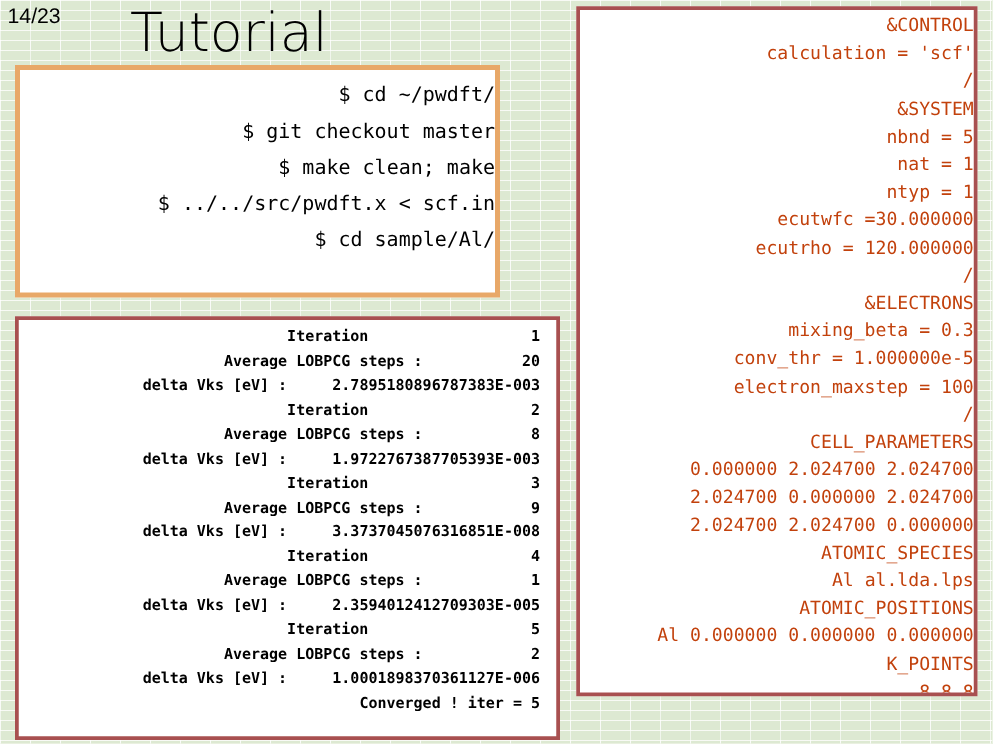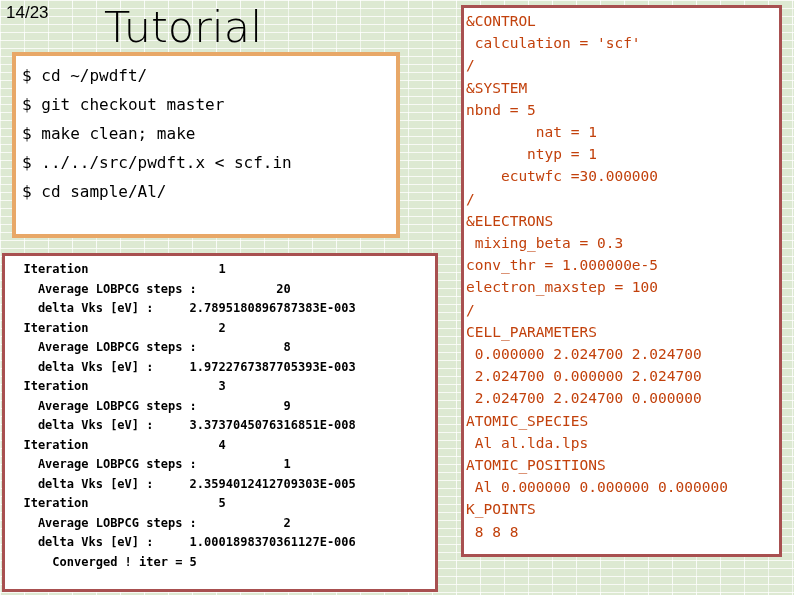--- a/index.html
+++ b/index.html
@@ -26,20 +26,21 @@
         rgba(255,255,255,0.78) 0px,
         rgba(255,255,255,0.78) 1px,
         rgba(0,0,0,0) 1px,
         rgba(0,0,0,0) 8px),
       repeating-linear-gradient(to right,
         rgba(255,255,255,0.60) 0px,
         rgba(255,255,255,0.60) 1px,
         rgba(0,0,0,0) 1px,
         rgba(0,0,0,0) 24px);
     background-size: 100% 16px, 48px 100%;
+    text-align: right;
   }
   
   #slide::before {
     content: "";
     position: absolute;
     inset: 0;
     pointer-events: none;
     background-image:
       repeating-linear-gradient(to right,
         rgba(255,255,255,0.60) 0px,
@@ -98,28 +99,28 @@
     font-family: "DejaVu Sans Mono", monospace;
     font-size: 16px;
     line-height: 29px;
     color: #000;
     white-space: pre;
   }
 
   
   #output-box {
     position: absolute;
-    left: 2px;
+    left: 12px;
     top: 253px;
     width: 436px;
     height: 339px;
     box-sizing: border-box;
     background: #ffffff;
     border: 3px solid #a85050;
-    padding: 4px 0 0 0;
+    padding: 4px 13px 0 0;
     overflow: hidden;
   }
   #output-box .line {
     font-family: "DejaVu Sans Mono", monospace;
     font-size: 12px;
     line-height: 19.5px;
     font-weight: bold;
     color: #000;
     white-space: pre;
     padding-left: 4px;
@@ -185,20 +186,21 @@
 
   <div class="layer" id="input-box">
     <div class="line">&amp;CONTROL</div>
     <div class="line"> calculation = 'scf'</div>
     <div class="line">/</div>
     <div class="line">&amp;SYSTEM</div>
     <div class="line">nbnd = 5</div>
     <div class="line">        nat = 1</div>
     <div class="line">       ntyp = 1</div>
     <div class="line">    ecutwfc =30.000000</div>
+    <div class="line">    ecutrho = 120.000000</div>
     <div class="line">/</div>
     <div class="line">&amp;ELECTRONS</div>
     <div class="line"> mixing_beta = 0.3</div>
     <div class="line">conv_thr = 1.000000e-5</div>
     <div class="line">electron_maxstep = 100</div>
     <div class="line">/</div>
     <div class="line">CELL_PARAMETERS</div>
     <div class="line"> 0.000000 2.024700 2.024700</div>
     <div class="line"> 2.024700 0.000000 2.024700</div>
     <div class="line"> 2.024700 2.024700 0.000000</div>

